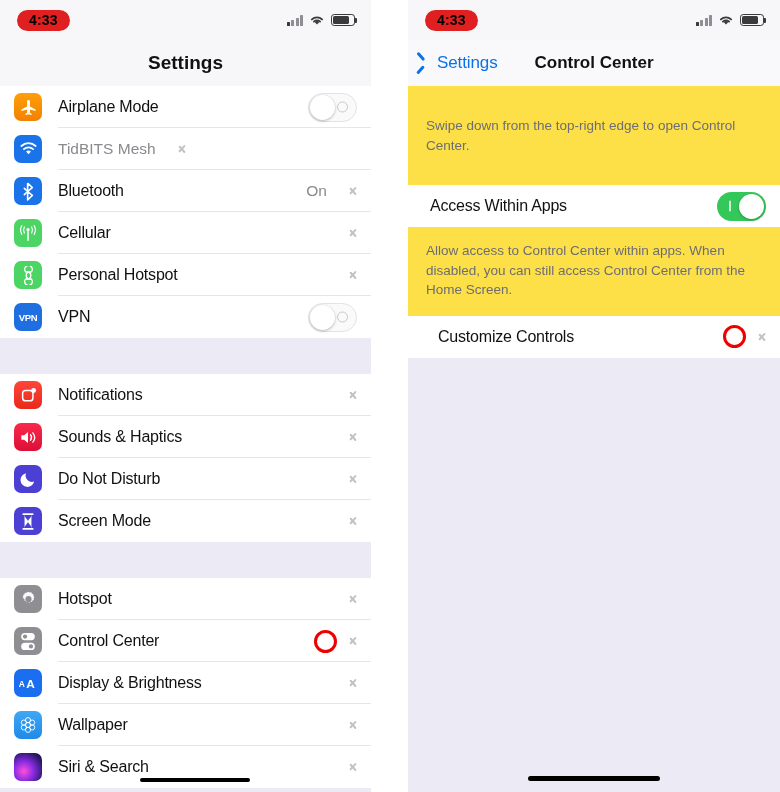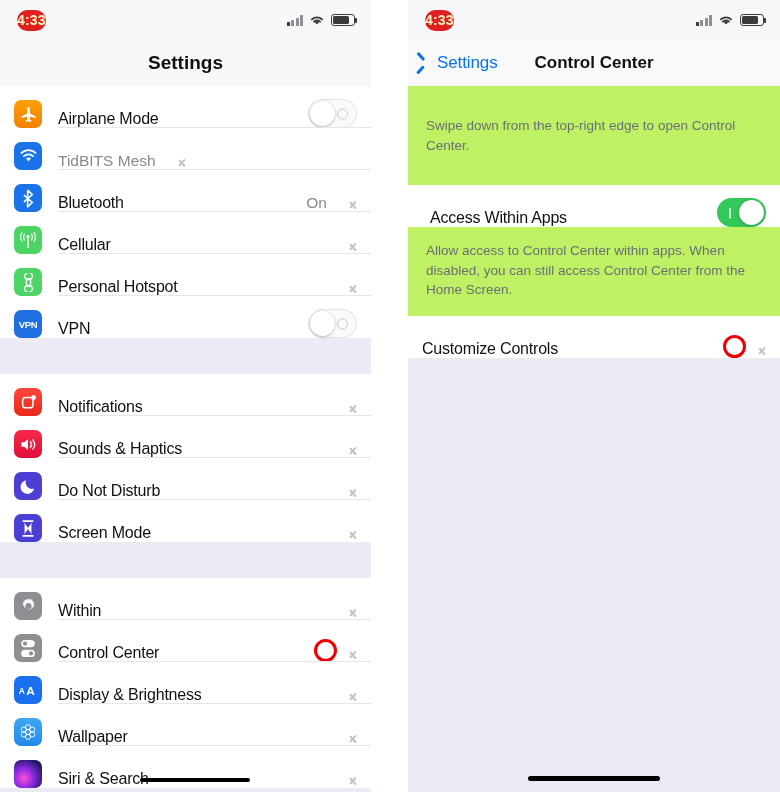--- a/index.html
+++ b/index.html
@@ -16,23 +16,23 @@
   #phone-left  { left: 0px;   width: 371px; }
   #phone-right { left: 408px; width: 372px; }
 
   
   .statusbar {
     height: 40px; position: relative; background: #f7f7f9;
     display: flex; align-items: center;
   }
   .time-pill {
     margin-left: 17px;
-    background: #e02020; color: #fef9c3;
+    background: #e02020; color: #000000;
     font-size: 14px; font-weight: 700;
-    padding: 3px 0 4px; border-radius: 13px;
+    padding: 3px 12px 4px; border-radius: 13px;
     letter-spacing: .2px; line-height: 1;
   }
   .status-right {
     margin-left: auto; margin-right: 16px;
     display: flex; align-items: center; gap: 6px;
   }
   .sig { display: flex; align-items: flex-end; gap: 1.5px; height: 11px; }
   .sig i { display:block; width: 3px; background:#3a3a3c; border-radius: .5px; }
   .sig i:nth-child(1){ height: 4px; background:#3a3a3c; }
   .sig i:nth-child(2){ height: 6px; background:#8e8e93; }
@@ -68,21 +68,21 @@
     position:absolute; left:0; right:0; text-align:center;
     font-size: 17px; font-weight: 700; color:#111113; pointer-events:none;
   }
 
   
   .scroll { background:#eceaf5; height: calc(792px - 86px); overflow:hidden; }
   .group { background:#ffffff; }
   .gap { height: 36px; background:#eceaf5; }
 
   .row {
-    display:flex; align-items:flex-end; height: 42px;
+    display:flex; align-items:center; height: 42px;
     padding-left: 14px; padding-right: 14px;
     position: relative; background:#ffffff; cursor:pointer;
   }
   .row::after{
     content:""; position:absolute; left: 58px; right: 0; bottom: 0;
     height:1px; background:#e6e6ea;
   }
   .row.last::after{ display:none; }
 
   .app-icon {
@@ -127,21 +127,21 @@
     position:absolute; right: 2px; top: 2px; width: 25px; height: 25px;
     border-radius:50%; background:#ffffff; box-shadow: 0 1px 3px rgba(0,0,0,.25);
   }
   .toggle.on .mark {
     position:absolute; left: 12px; top: 50%; transform: translateY(-50%);
     width: 2px; height: 11px; background: rgba(255,255,255,.75); border-radius:1px;
   }
 
   
   .note {
-    background:#bef264; color:#6d6d74; font-size: 13.5px; line-height: 1.45;
+    background:#fde047; color:#6d6d74; font-size: 13.5px; line-height: 1.45;
     padding: 14px 18px 16px 18px;
   }
   .note.top { padding-top: 30px; padding-bottom: 30px; }
 
   
   .redact {
     position:absolute; left: 140px; bottom: 6px; width: 110px; height: 4px;
     background:#000; border-radius: 2px;
   }
   
@@ -327,21 +327,21 @@
 
       <div class="group">
 
         <div class="row">
           <div class="app-icon ic-general">
             <svg width="21" height="21" viewBox="0 0 24 24">
               <path fill="#fff" d="M12 3.2l1.5.9 1.7-.3.9 1.5 1.6.7-.1 1.7 1.1 1.3-.8 1.5.3 1.7-1.5.9-.7 1.6-1.7-.1-1.3 1.1-1.5-.8-1.7.3-.9-1.5-1.6-.7.1-1.7L5.3 10l.8-1.5L5.8 6.8l1.5-.9.7-1.6 1.7.1z" opacity=".95"></path>
               <circle cx="12" cy="11.6" r="3.5" fill="#8e8e93"></circle>
             </svg>
           </div>
-          <div class="row-label">Within</div>
+          <div class="row-label">Hotspot</div>
           <div class="chev"></div>
         </div>
 
         <div class="row">
           <div class="app-icon ic-cc">
             <svg width="18" height="21" viewBox="0 0 20 24">
               <rect x="2.2" y="2.2" width="15.6" height="8.3" rx="4.15" fill="#fff"></rect>
               <circle cx="6.6" cy="6.35" r="2.4" fill="#8e8e93"></circle>
               <rect x="2.2" y="13.5" width="15.6" height="8.3" rx="4.15" fill="#fff"></rect>
               <circle cx="13.4" cy="17.65" r="2.4" fill="#8e8e93"></circle>
@@ -434,21 +434,21 @@
               <div class="mark"></div>
               <div class="knob"></div>
             </div>
         </div>
       </div>
 
       <div class="note">Allow access to Control Center within apps. When disabled, you can still access Control Center from the Home Screen.</div>
 
       <div class="group">
         <div class="row last">
-          <div class="row-label" style="margin-left:0">Customize Controls</div>
+          <div class="row-label" style="margin-left:16px">Customize Controls</div>
           <div class="annot-circle"></div>
           <div class="chev"></div>
         </div>
       </div>
 
       <div class="home-ind"></div>
     </div>
   </div>
 
 </div>

